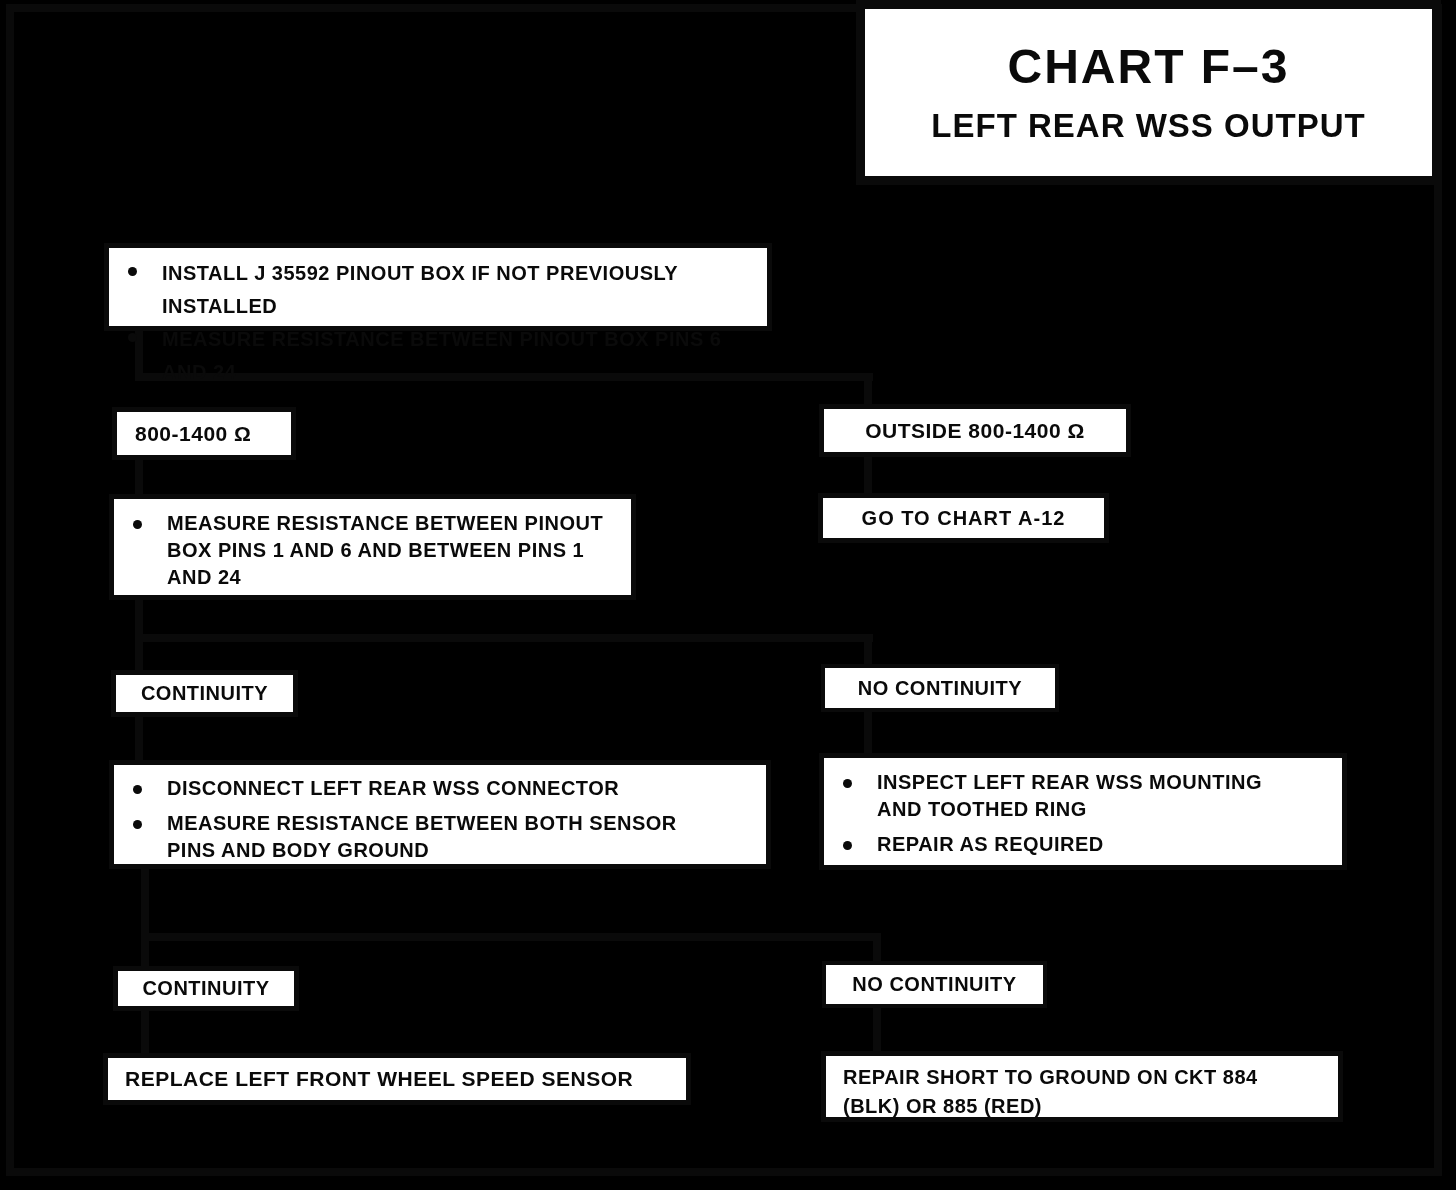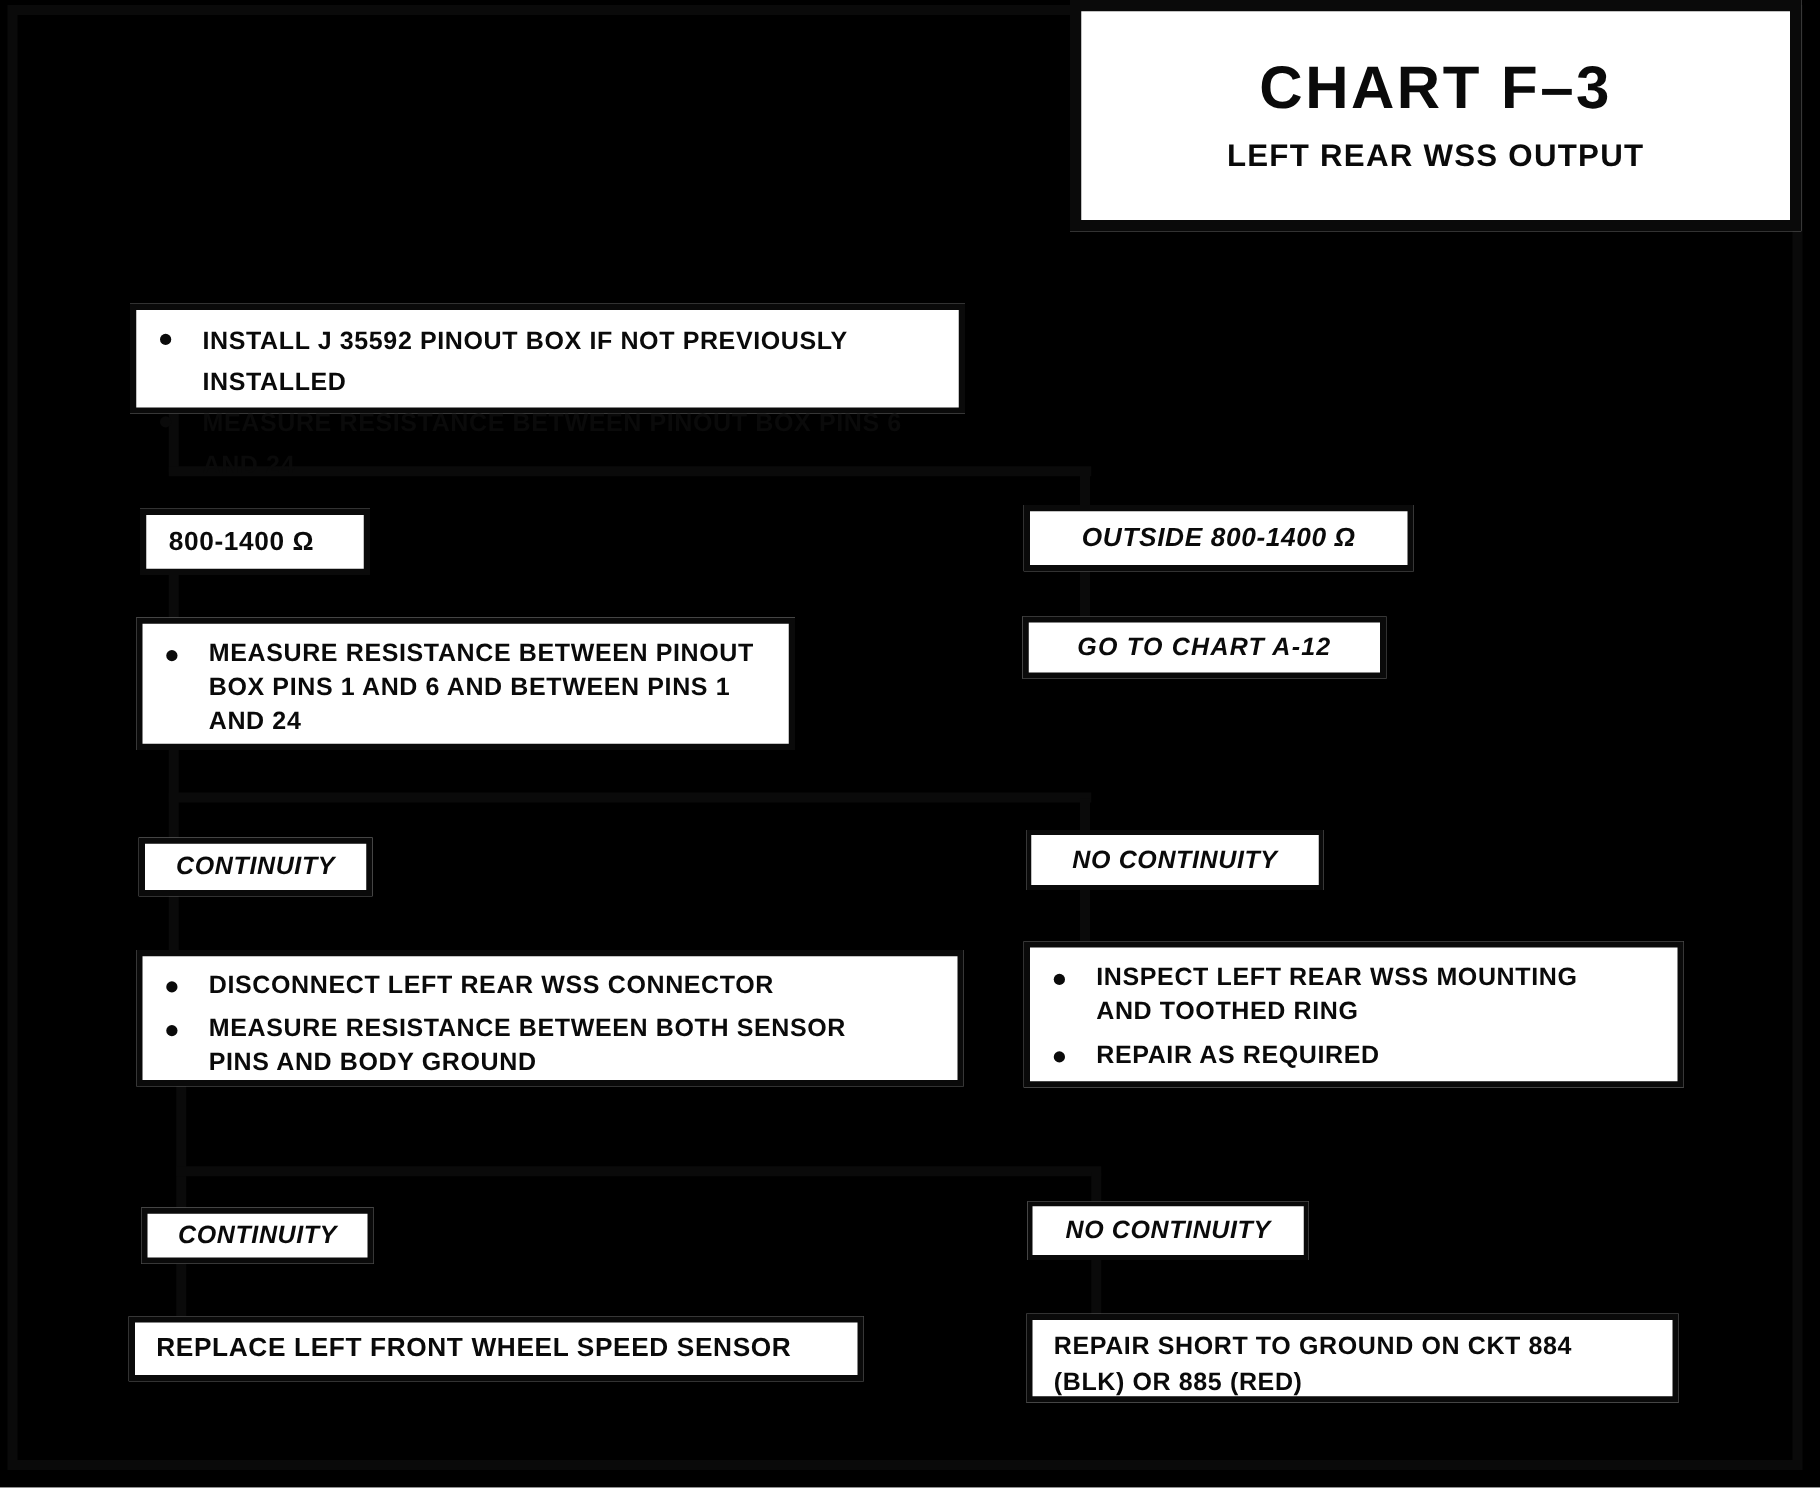--- a/index.html
+++ b/index.html
@@ -12,28 +12,28 @@
     position:absolute;left:6px;top:4px;width:1436px;height:1172px;
     border:8px solid #0a0a0a;box-sizing:border-box;z-index:1;
   }
   .titlebox{
     position:absolute;left:856px;top:0px;width:585px;height:185px;
     border:9px solid #0a0a0a;box-sizing:border-box;background:#ffffff;z-index:3;
     display:flex;flex-direction:column;align-items:center;justify-content:center;
     text-align:center;
   }
   .title-main{font-size:48px;letter-spacing:2px;line-height:1;}
-  .title-sub{font-size:25px;letter-spacing:1px;margin-top:18px;line-height:1;}
+  .title-sub{font-size:33px;letter-spacing:1px;margin-top:18px;line-height:1;}
 
   .fbox{
     position:absolute;background:#ffffff;border:5px solid #0a0a0a;
     box-sizing:border-box;z-index:2;font-size:20px;letter-spacing:0.5px;
   }
   .thin{border-width:4px;}
-  .center{display:flex;align-items:center;justify-content:center;text-align:right;font-style:italic;}
+  .center{display:flex;align-items:center;justify-content:center;text-align:right;}
   .vcenter{display:flex;align-items:center;}
 
   .line{position:absolute;background:#0a0a0a;z-index:1;}
 
   .bullet-row{display:flex;align-items:flex-start;}
   .dot{
     flex:0 0 auto;width:9px;height:9px;border-radius:50%;background:#0a0a0a;
     margin:10px 0 0 19px;
   }
   .btext{margin-left:25px;line-height:27px;}

